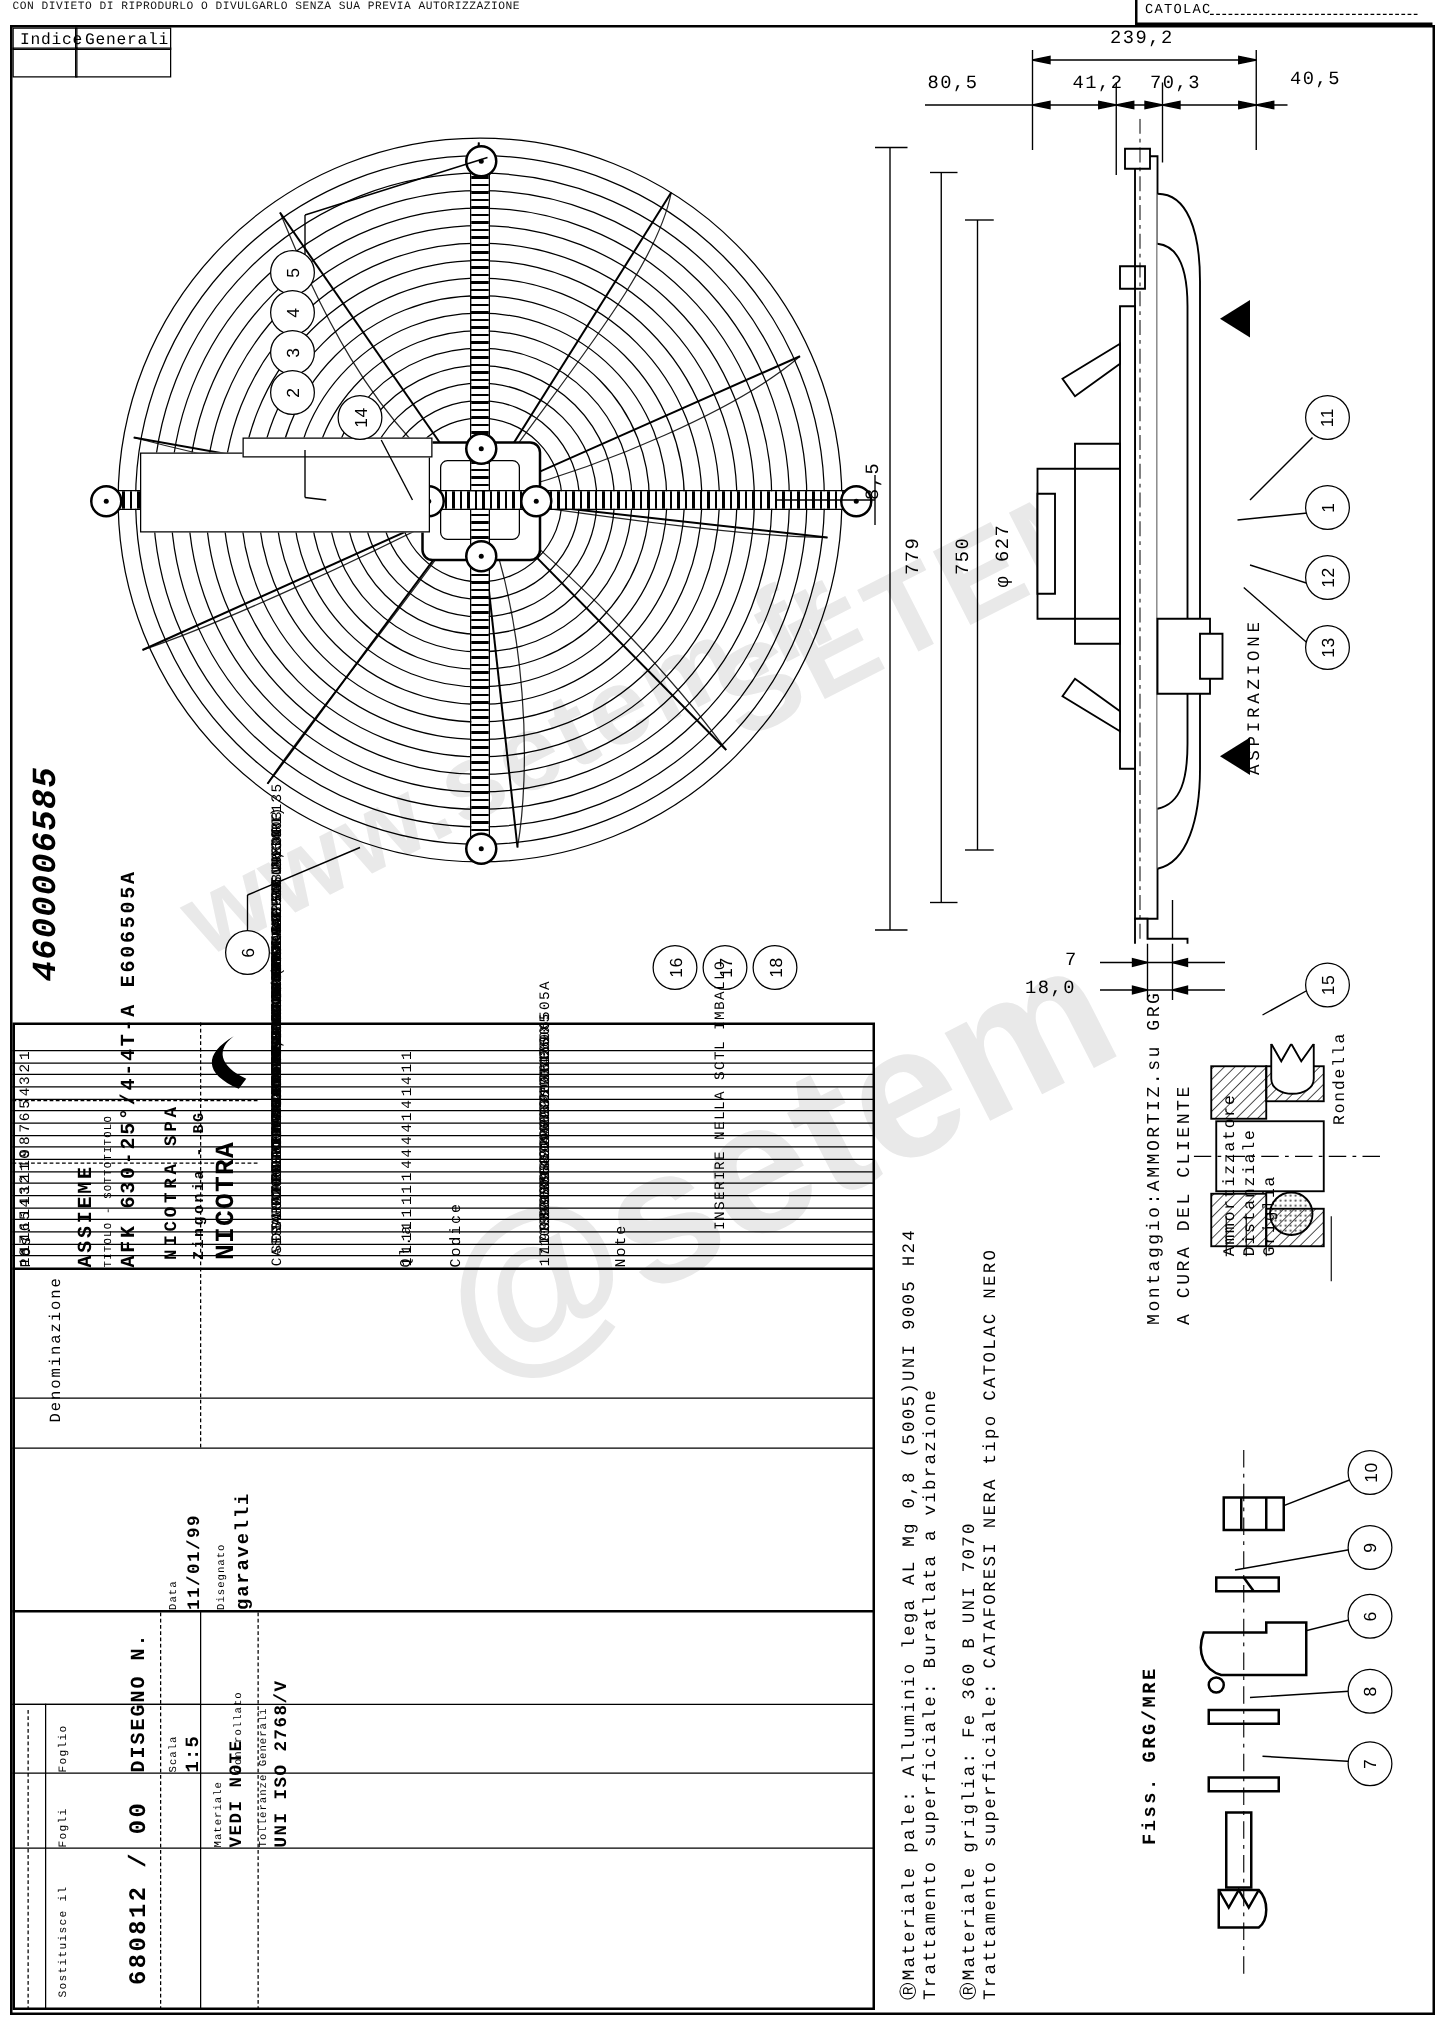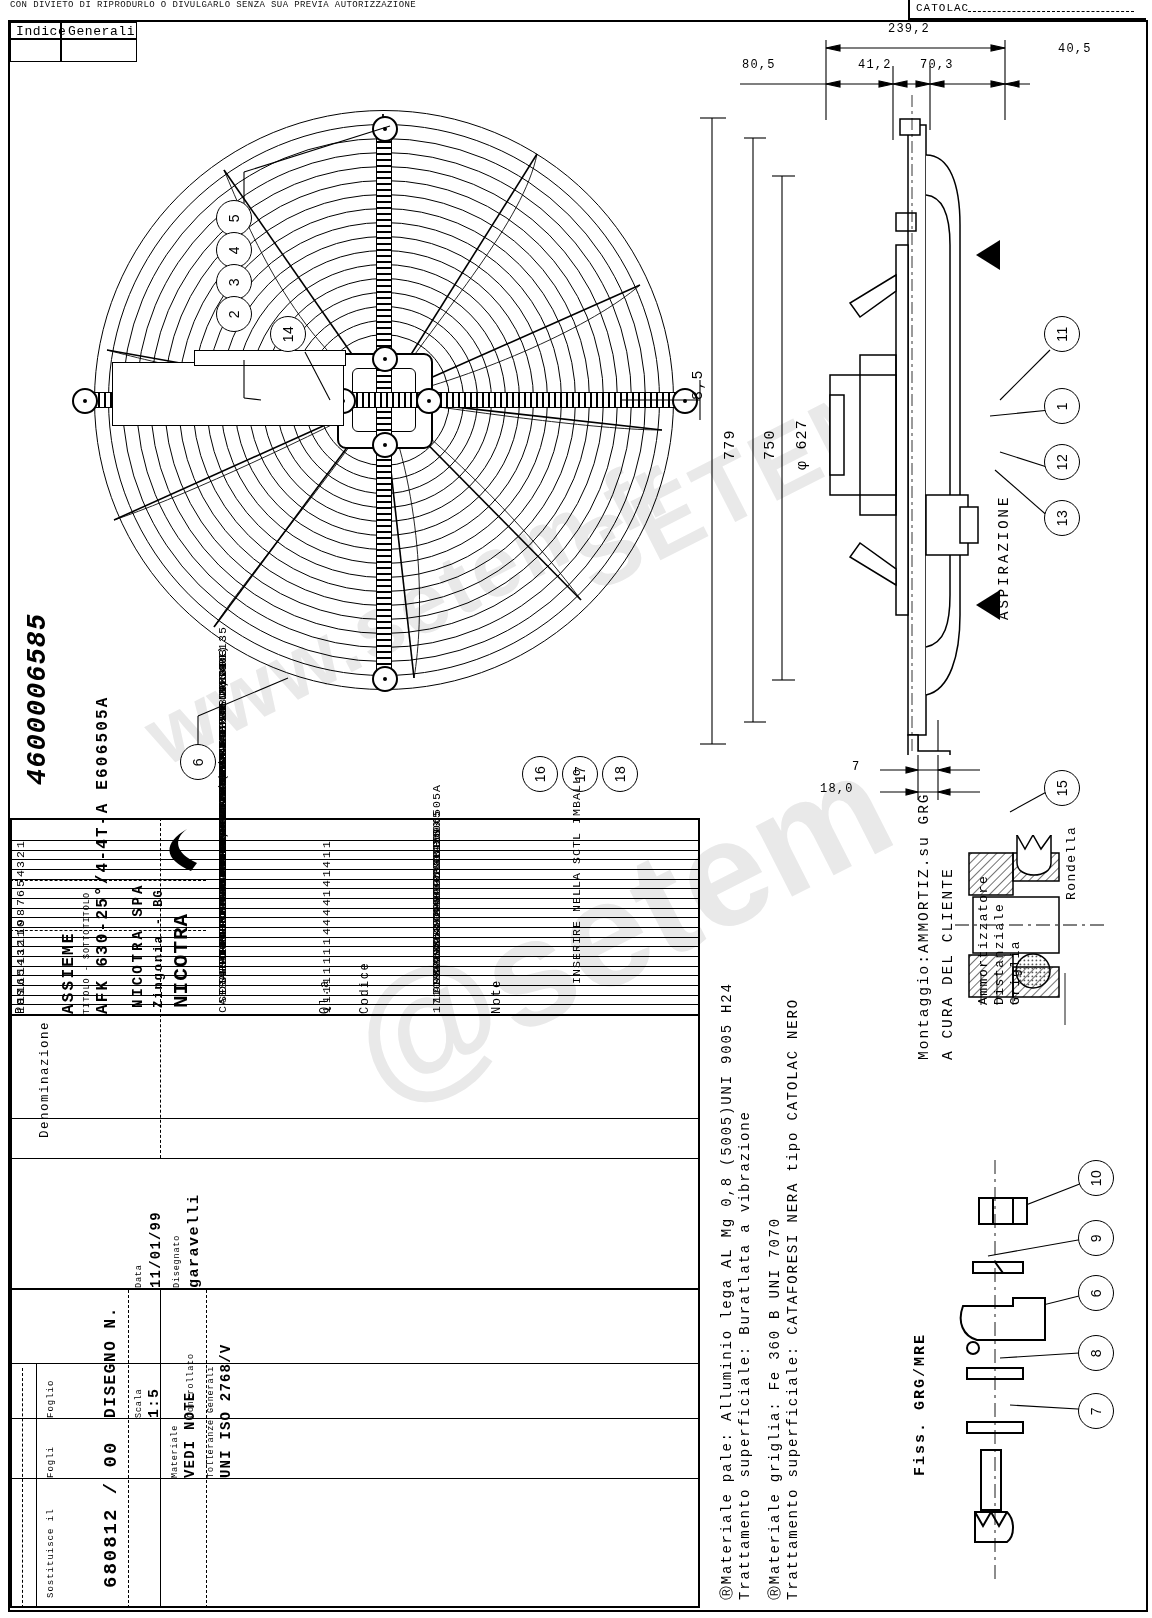--- a/index.html
+++ b/index.html
@@ -38,21 +38,21 @@
   #fan{position:absolute;left:84px;top:100px;width:620px;height:660px;}
   .grillring{position:absolute;border:1.4px solid #000;border-radius:50%;}
   .spokeArm{position:absolute;background:#000;}
   .bolt{position:absolute;border:2px solid #000;border-radius:50%;background:#fff;}
   .bolt:after{content:"";position:absolute;left:50%;top:50%;width:4px;height:4px;margin:-2px 0 0 -2px;background:#000;border-radius:50%;}
 
   .balloon{position:absolute;width:34px;height:34px;border:1.4px solid #000;border-radius:50%;
     background:#fff;display:flex;align-items:center;justify-content:center;font-size:14px;}
   .balloon span{transform:rotate(-90deg);display:block;letter-spacing:.5px;}
 
-  .dimtxt{position:absolute;font-size:12px;letter-spacing:1.2px;}
+  .dimtxt{position:absolute;font-size:15px;letter-spacing:1.2px;}
   .dimv{position:absolute;font-size:15px;letter-spacing:1.2px;transform:rotate(-90deg);transform-origin:left top;white-space:nowrap;}
 
   
   #sec{position:absolute;left:800px;top:95px;width:230px;height:660px;}
 
   
   .vtext{position:absolute;transform:rotate(-90deg);transform-origin:left top;white-space:nowrap;}
 
   
   #tb{position:absolute;left:10px;top:818px;width:690px;height:790px;}
@@ -241,21 +241,21 @@
       <span>17</span>
     </div>
   <div class="balloon" style="left:602px;top:756px;">
       <span>18</span>
     </div>
 
   <div class="dimtxt mono" style="left:888px;top:22px;">239,2</div>
   <div class="dimtxt mono" style="left:742px;top:58px;">80,5</div>
   <div class="dimtxt mono" style="left:858px;top:58px;">41,2</div>
   <div class="dimtxt mono" style="left:920px;top:58px;">70,3</div>
-  <div class="dimtxt mono" style="left:1032px;top:42px;margin-left:26px;">40,5</div>
+  <div class="dimtxt mono" style="left:1032px;top:55px;">40,5</div>
 
   <div class="dimv mono" style="left:690px;top:400px;">8,5</div>
   <div class="dimv mono" style="left:722px;top:460px;">779</div>
   <div class="dimv mono" style="left:762px;top:460px;">750</div>
   <div class="dimv mono" style="left:794px;top:470px;">φ 627</div>
 
   <div class="dimtxt mono" style="left:852px;top:760px;">7</div>
   <div class="dimtxt mono" style="left:820px;top:782px;">18,0</div>
 
   <div id="sec">

